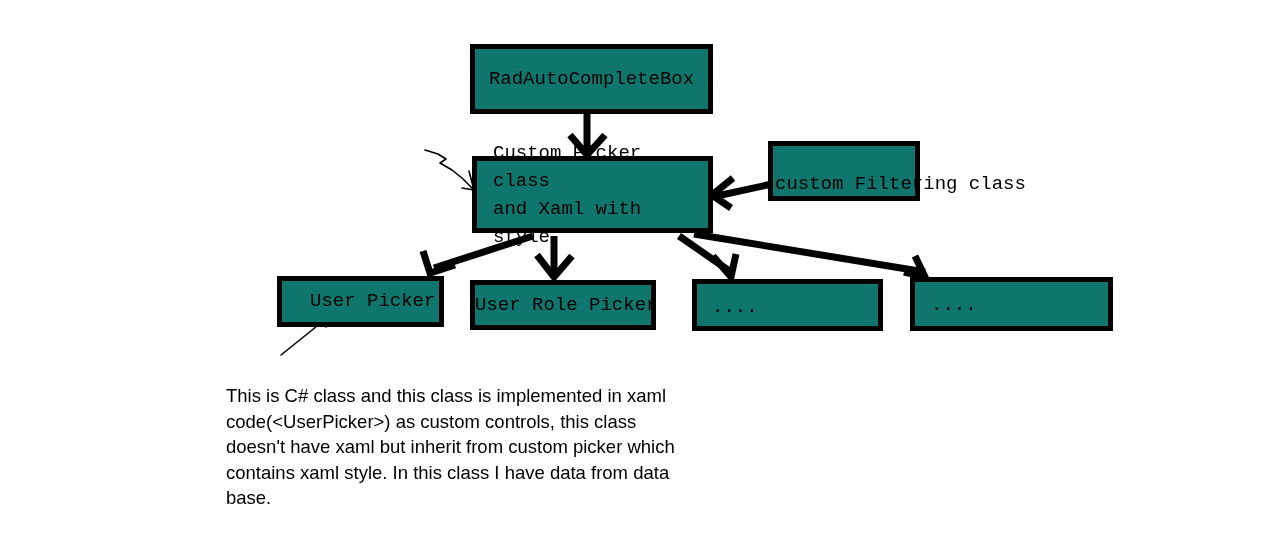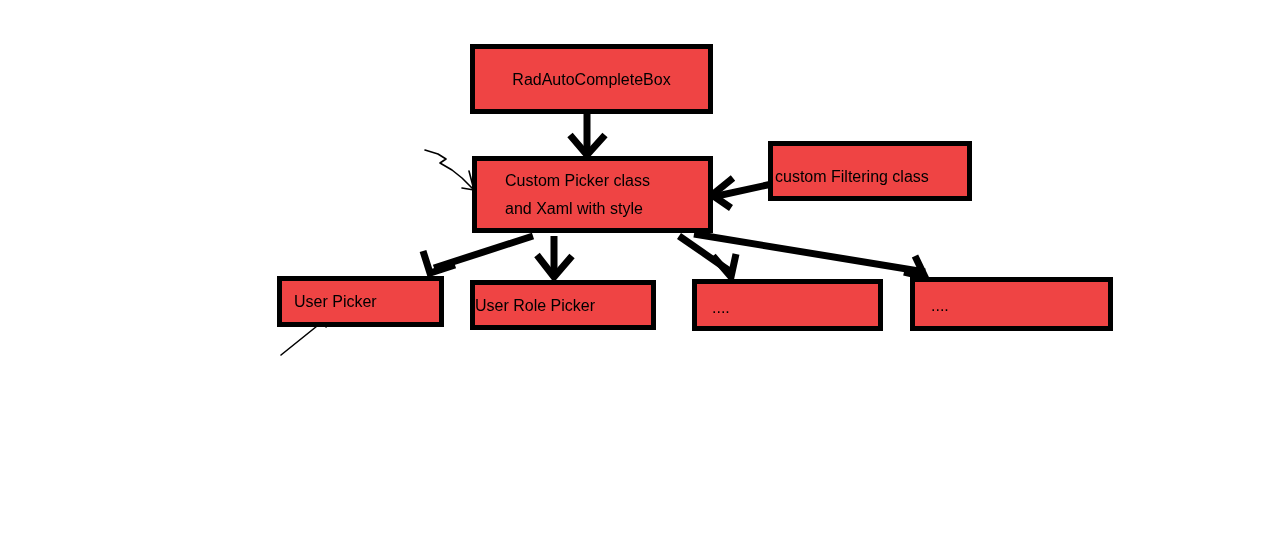--- a/index.html
+++ b/index.html
@@ -24,25 +24,25 @@
     position: absolute;
     left: 0;
     top: 0;
     width: 1265px;
     height: 551px;
   }
   .nodebox {
     position: absolute;
     box-sizing: border-box;
     border: 5px solid #000000;
-    background: #ef4444;
+    background: #0f766e;
     display: flex;
     align-items: center;
-    font-family: Liberation Sans, sans-serif;
-    font-size: 16px;
+    font-family: Liberation Mono, monospace;
+    font-size: 19px;
     line-height: 25px;
     color: #000000;
     white-space: nowrap;
   }
   .nodebox .lbl {
     display: block;
   }
   .note {
     position: absolute;
     font-family: "Liberation Sans", sans-serif;
@@ -51,42 +51,42 @@
     color: #000000;
     white-space: pre-line;
   }
   
   #node-rad {
     left: 470px; top: 44px; width: 243px; height: 70px;
     justify-content: center;
   }
   #node-custompicker {
     left: 472px; top: 156px; width: 241px; height: 77px;
-    padding-left: 28px;
+    padding-left: 16px;
     align-items: center;
   }
   #node-custompicker .lbl {
     white-space: pre-line;
     line-height: 28px;
   }
   #node-filtering {
-    left: 768px; top: 141px; width: 204px; height: 60px;
+    left: 768px; top: 141px; width: 152px; height: 60px;
     align-items: flex-start;
-    padding-top: 18px;
+    padding-top: 26px;
     padding-left: 2px;
     overflow: visible;
     text-align: right;
   }
   #node-filtering .lbl {
     position: relative;
     left: 0px;
   }
   #node-userpicker {
     left: 277px; top: 276px; width: 167px; height: 51px;
-    padding-left: 12px;
+    padding-left: 28px;
     text-align: center;
   }
   #node-userrolepicker {
     left: 470px; top: 280px; width: 186px; height: 50px;
     justify-content: flex-start;
   }
   #node-dots1 {
     left: 692px; top: 279px; width: 191px; height: 52px;
     padding-left: 15px;
     align-items: flex-end;
@@ -169,14 +169,15 @@
   </div>
 
   <div class="nodebox" id="node-dots1">
     <span class="lbl">....</span>
   </div>
 
   <div class="nodebox" id="node-dots2">
     <span class="lbl">....</span>
   </div>
 
+  <div class="note" id="note-bottom">This is C# class and this class is implemented in xaml code(&lt;UserPicker&gt;) as custom controls, this class doesn't have xaml but inherit from custom picker which contains xaml style. In this class I have data from data base.</div>
 
 </div>
 
 </body></html>

